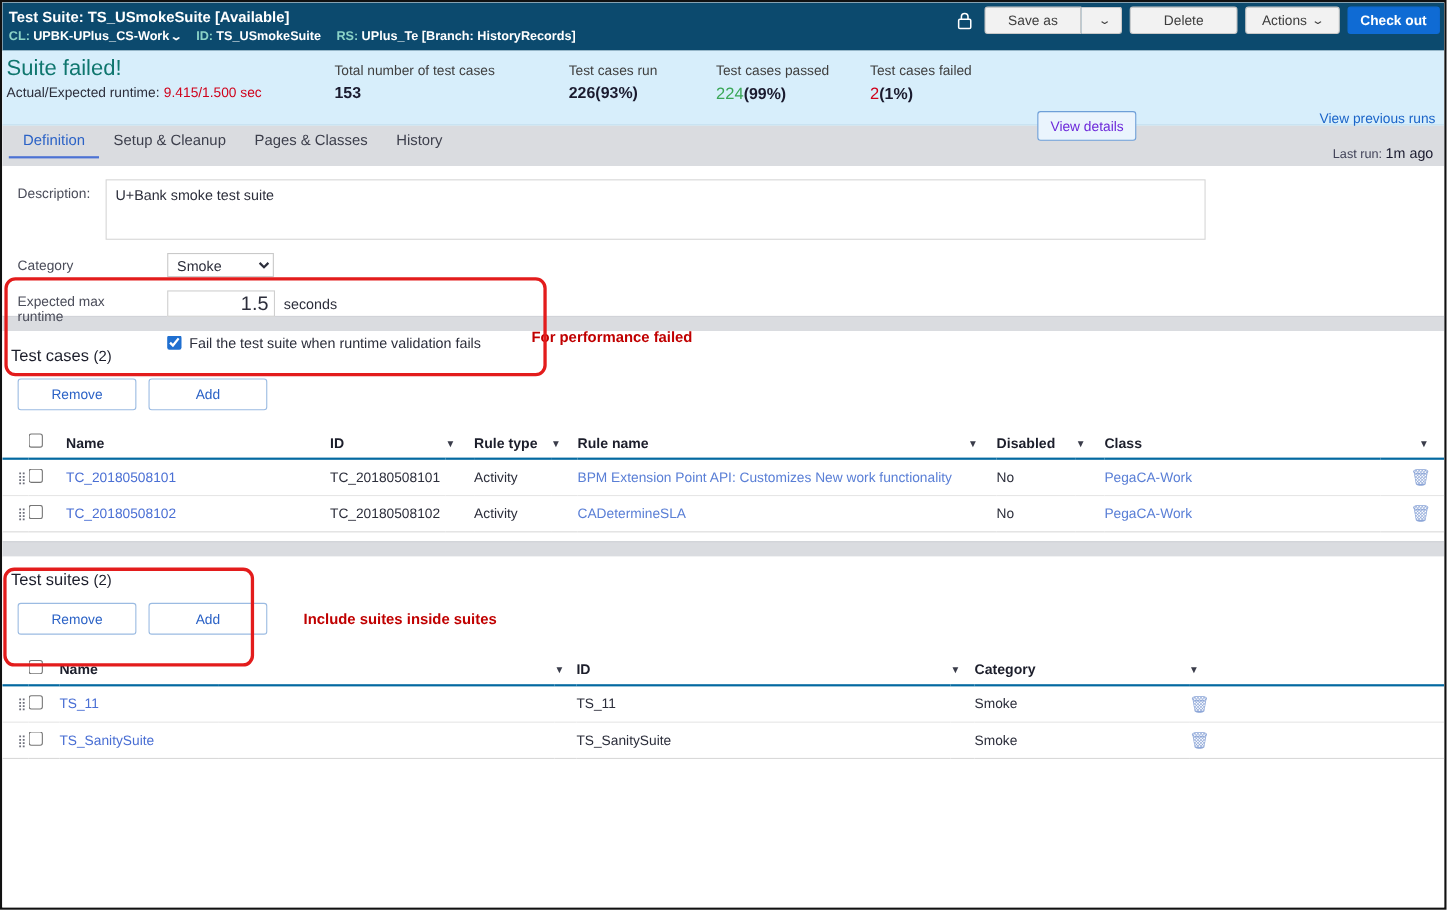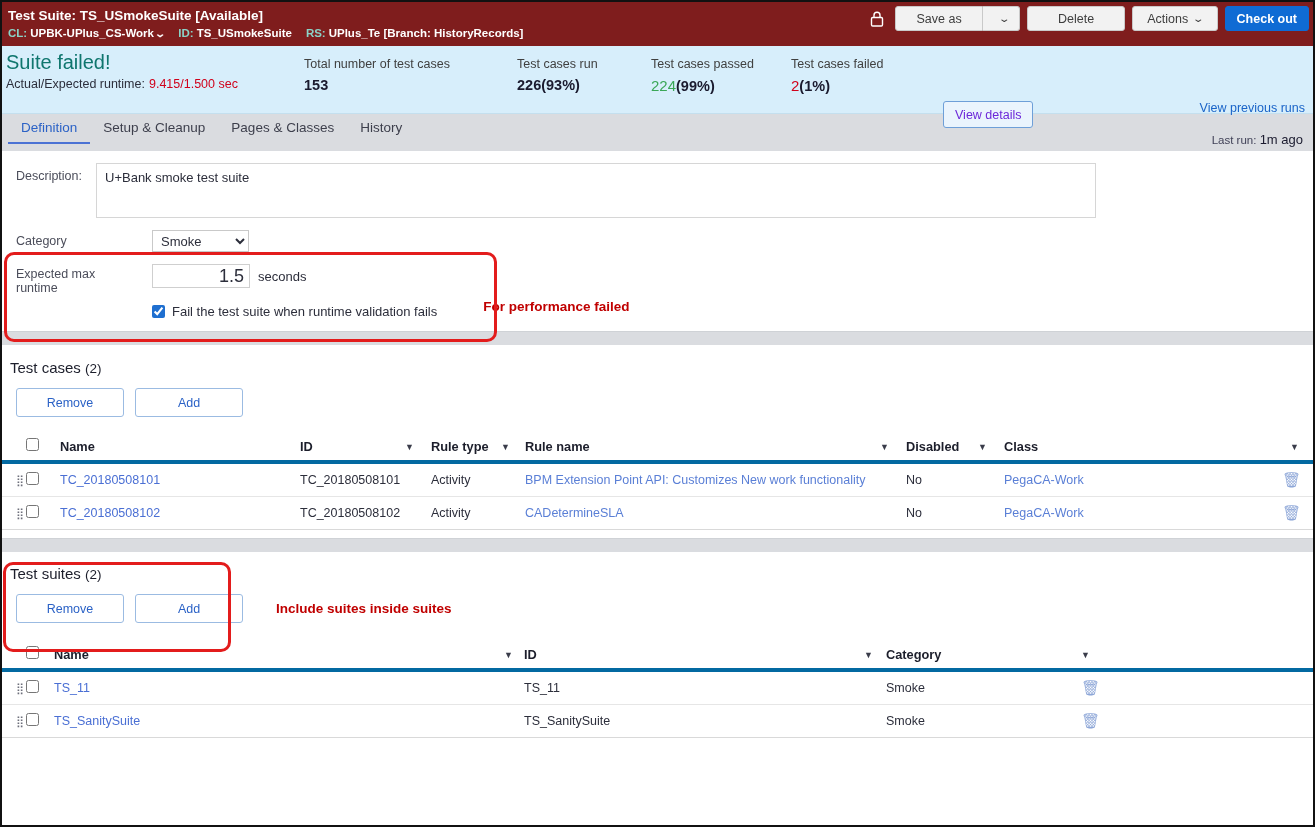--- a/index.html
+++ b/index.html
@@ -13,21 +13,21 @@
     color: #2c2e3b;
     overflow: hidden;
     position: relative;
     box-sizing: border-box;
     border: 2px solid #111111;
   }
   .page { width: 1311px; height: 823px; position: relative; overflow: hidden; background:#fff; }
 
   
   .hdr {
-    background: #7f1d1d;
+    background: #0c4a6e;
     height: 44px;
     position: relative;
     display: flex;
     flex-direction: column;
     justify-content: center;
     padding: 0 0 0 6px;
     box-sizing: border-box;
   }
   .hdr-title {
     color: #ffffff;
@@ -139,21 +139,21 @@
   }
   .tab.active {
     color: #2b62c6;
     border-bottom: 2px solid #4b72d4;
   }
 
   
   .panel { background: #ffffff; }
   .sep { background: #dadce0; height: 13px; border-top:1px solid #cfd2d6; }
 
-  .form-area { padding: 12px 0 0 0; position: relative; height: 180px; box-sizing: border-box;}
+  .form-area { padding: 12px 0 0 0; position: relative; height: 136px; box-sizing: border-box;}
   .frow { display:flex; align-items:flex-start; }
   .flabel {
     width: 94px; font-size: 12.5px; color:#4b4d5a; padding-left: 14px;
     box-sizing: border-box; flex: none;
   }
   .descbox {
     width: 1000px; height: 55px; border: 1px solid #d6d6d6; background:#fff;
     font-size: 13px; color:#2c2e3b; padding: 6px 8px; box-sizing: border-box;
     resize:none; font-family:"Liberation Sans", sans-serif;
   }
@@ -182,21 +182,21 @@
   .btnrow { display:flex; gap: 11px; padding-left: 14px; margin-top: 12px; }
   .btn-link-box {
     border: 1px solid #9bbbe2; background:#fff; color:#2b62c6;
     font-size: 12.5px; border-radius: 3px; height: 27px;
     display:flex; align-items:center; justify-content:center; cursor:pointer;
     min-width: 86px; padding: 0 10px;
   }
   table.grid { width: 100%; border-collapse: collapse; font-size: 12.5px; }
   table.grid th {
     text-align: left; font-size: 12.8px; color:#1c1e2b; font-weight: bold;
-    padding: 4px 0 6px 0; border-bottom: 4px solid #0369a1;
+    padding: 4px 0 6px 0; border-bottom: 2px solid #0369a1;
     white-space: nowrap;
   }
   table.grid td {
     padding: 7px 0; border-bottom: 1px solid #e6e6e6;
     color:#2c2e3b; vertical-align: middle;
   }
   table.grid tr:last-child td { border-bottom: 1px solid #d9d9d9; }
   .filt { color:#3a3c4a; font-size: 9px; display:inline-block; vertical-align: middle;}
   .lnk { color:#4a6fd4; cursor:pointer; }
   .lnk-soft { color:#5a7fd6; cursor:pointer; }

